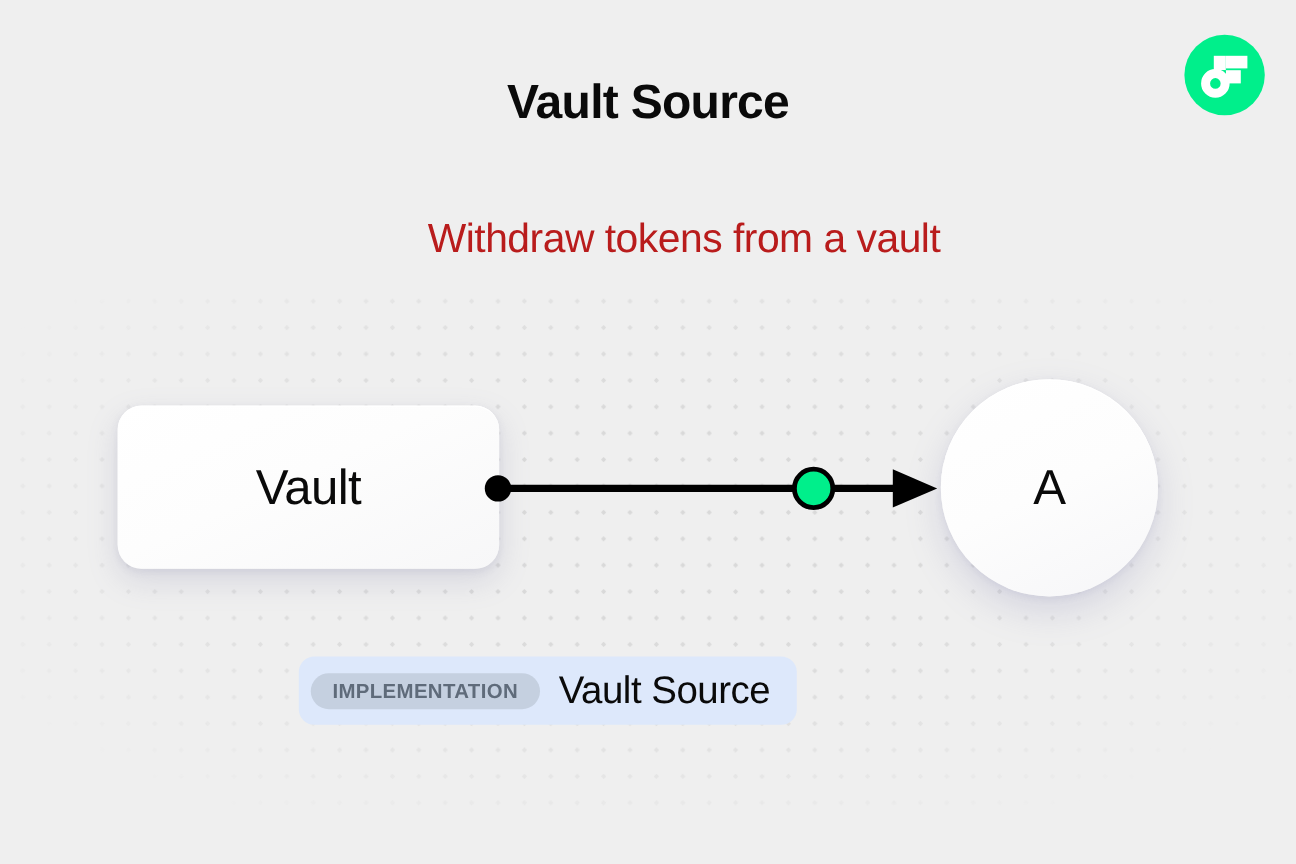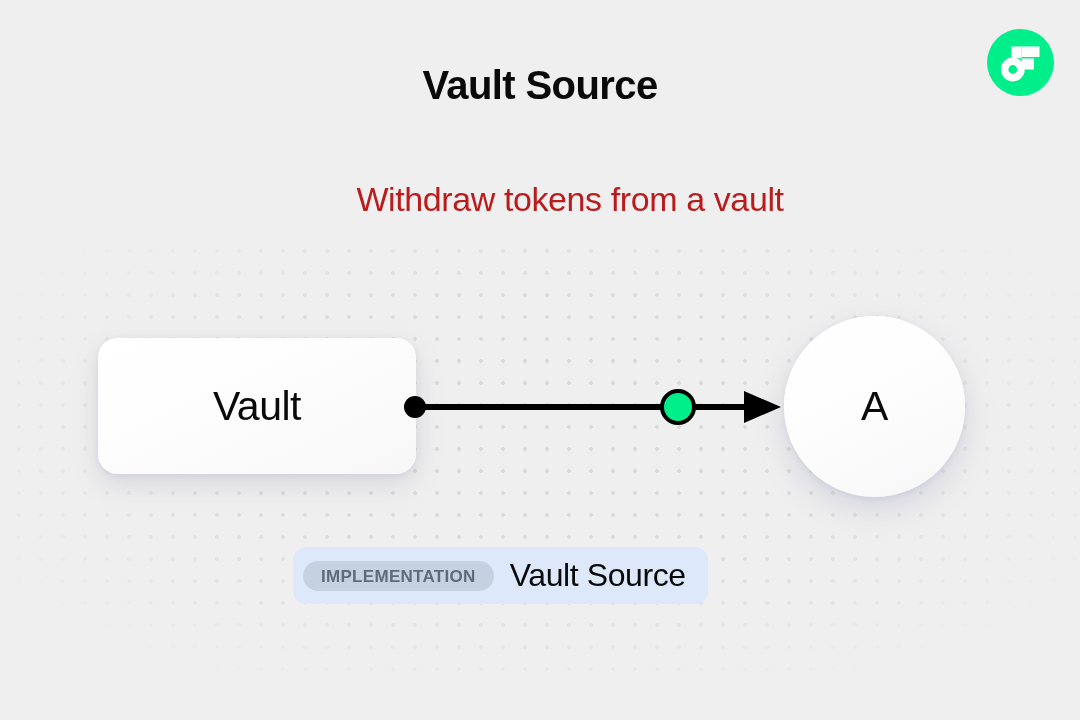--- a/index.html
+++ b/index.html
@@ -141,21 +141,20 @@
     position: absolute;
     left: 249px;
     top: 547px;
     height: 57px;
     padding: 0 22px 0 10px;
     border-radius: 13px;
     background: #dde8fb;
     display: flex;
     align-items: center;
     gap: 16px;
-    margin-left: 44px;
   }
   #implementation-tag {
     background: #c5d0e0;
     color: #5f6b7a;
     border-radius: 20px;
     padding: 7px 18px 6px;
     font-size: 17px;
     font-weight: 700;
     letter-spacing: 0.3px;
     line-height: 1;

